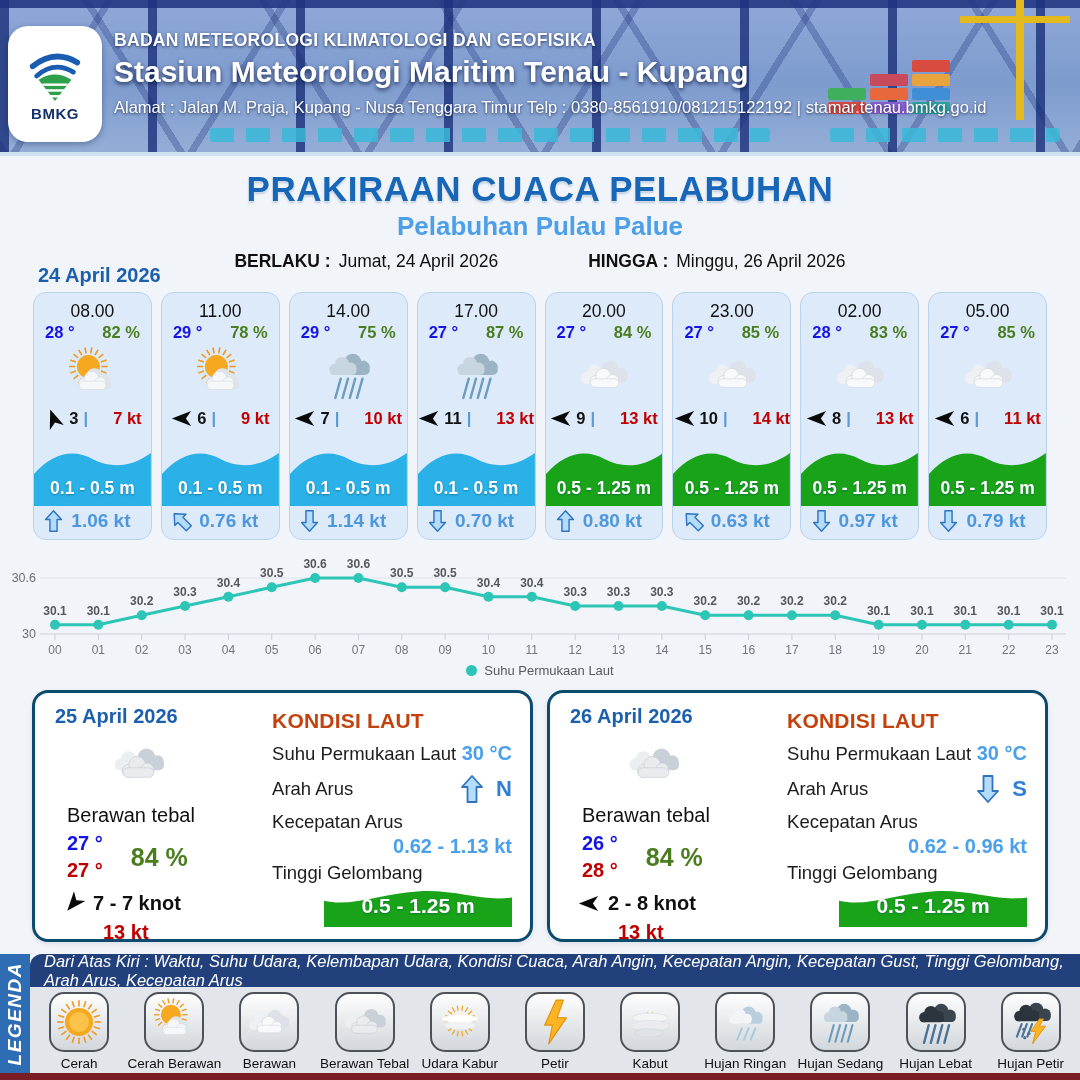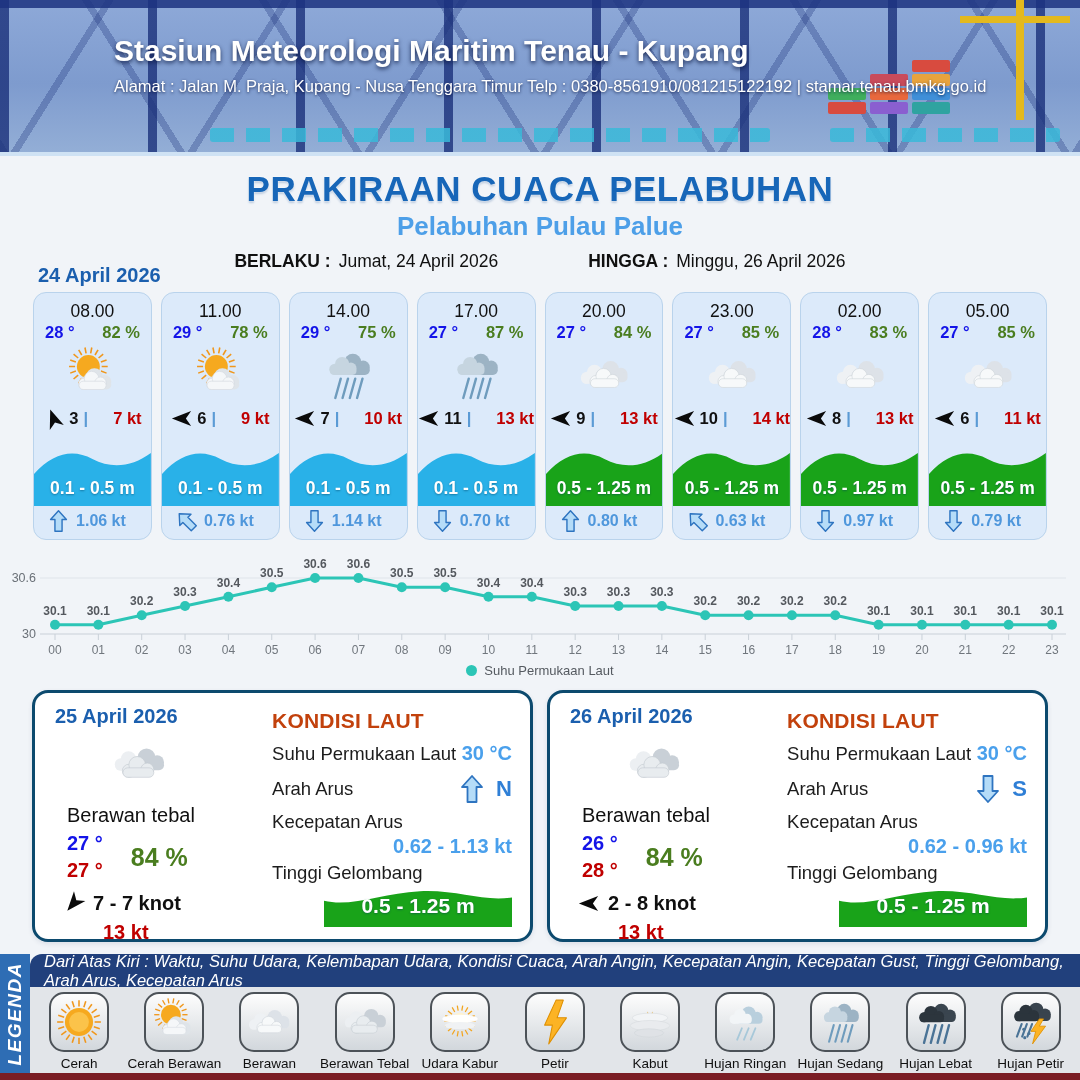--- a/index.html
+++ b/index.html
@@ -70,21 +70,21 @@
   .fcard .wind { display:flex; align-items:center; gap:5px; font-size:16.5px; font-weight:bold;
     color:#111; margin-top:4px; }
   .wind .sep { color:#5b9bd5; } .wind .gust { color:#c00000;margin-left:20px; }
   .dart { width:21px; height:21px; display:inline-flex; }
   .fcard .waveband { position:absolute; bottom:33px; left:0; right:0; height:66px; }
   .waveband svg { position:absolute; inset:0; width:100%; height:100%; }
   .wave-text { position:absolute; bottom:7px; left:0; right:0; text-align:center;
     color:#fff; font-size:17.5px; font-weight:bold; text-shadow:0 1px 2px rgba(0,60,90,.45); }
   .fcard .current { position:absolute; bottom:3px; left:0; right:10px; height:30px;
     display:flex; align-items:center; justify-content:center; gap:8px;
-    font-size:16px; font-weight:bold; color:#4f97dc; }
+    font-size:19px; font-weight:bold; color:#4f97dc; }
   .barrow { width:18px; height:22px; display:inline-flex; }
 
   
   .chart-section { height:140px; position:relative; padding-top:8px; }
   .chart-legend { position:absolute; bottom:2px; left:0; right:0;
     display:flex; justify-content:center; align-items:center; gap:7px;
     font-size:13px; color:#555a60; }
   .legend-dot { width:11px; height:11px; border-radius:50%; background:#2cc5b6; }
 
   
@@ -147,22 +147,34 @@
   <div class="stack" style="right:172px;top:74px;background:#c94b5b"></div>
   <div class="stack" style="right:172px;top:88px;background:#e8683d"></div>
   <div class="stack" style="right:172px;top:102px;background:#8a5fd0"></div>
   <div class="stack" style="right:214px;top:88px;background:#3fae5d"></div>
   <div class="stack" style="right:214px;top:102px;background:#d84b3f"></div>
   <div class="crane-v"></div>
   <div class="crane-h"></div>
   <div class="seats"></div>
   <div class="seats seats2"></div>
 
+  <div class="logo-box">
+    <svg viewBox="0 0 60 60" width="58" height="58">
+      <path d="M7 21 Q29 3 53 17" stroke="#1a5cb0" stroke-width="6" fill="none" stroke-linecap="round"></path>
+      <path d="M11 31 Q29 15 49 27" stroke="#1a5cb0" stroke-width="5" fill="none" stroke-linecap="round"></path>
+      <path d="M30 57 L13 35 Q30 24 47 35 Z" fill="#2fa04a"></path>
+      <line x1="17" y1="40" x2="43" y2="40" stroke="#fff" stroke-width="2.5"></line>
+      <line x1="20" y1="46" x2="40" y2="46" stroke="#fff" stroke-width="2.5"></line>
+      <line x1="24" y1="52" x2="36" y2="52" stroke="#fff" stroke-width="2.5"></line>
+    </svg>
+    <div class="bmkg-label">BMKG</div>
+  </div>
 
   <div class="hero-text">
+    <div class="hero-org">BADAN METEOROLOGI KLIMATOLOGI DAN GEOFISIKA</div>
     <div class="hero-station">Stasiun Meteorologi Maritim Tenau - Kupang</div>
     <div class="hero-address">Alamat : Jalan M. Praja, Kupang - Nusa Tenggara Timur Telp : 0380-8561910/081215122192  | stamar.tenau.bmkg.go.id</div>
   </div>
 </header>
 
 <section class="title-block">
   <h1 class="main-title">PRAKIRAAN CUACA PELABUHAN</h1>
   <h2 class="sub-title">Pelabuhan Pulau Palue</h2>
   <div class="validity">
     <span>

